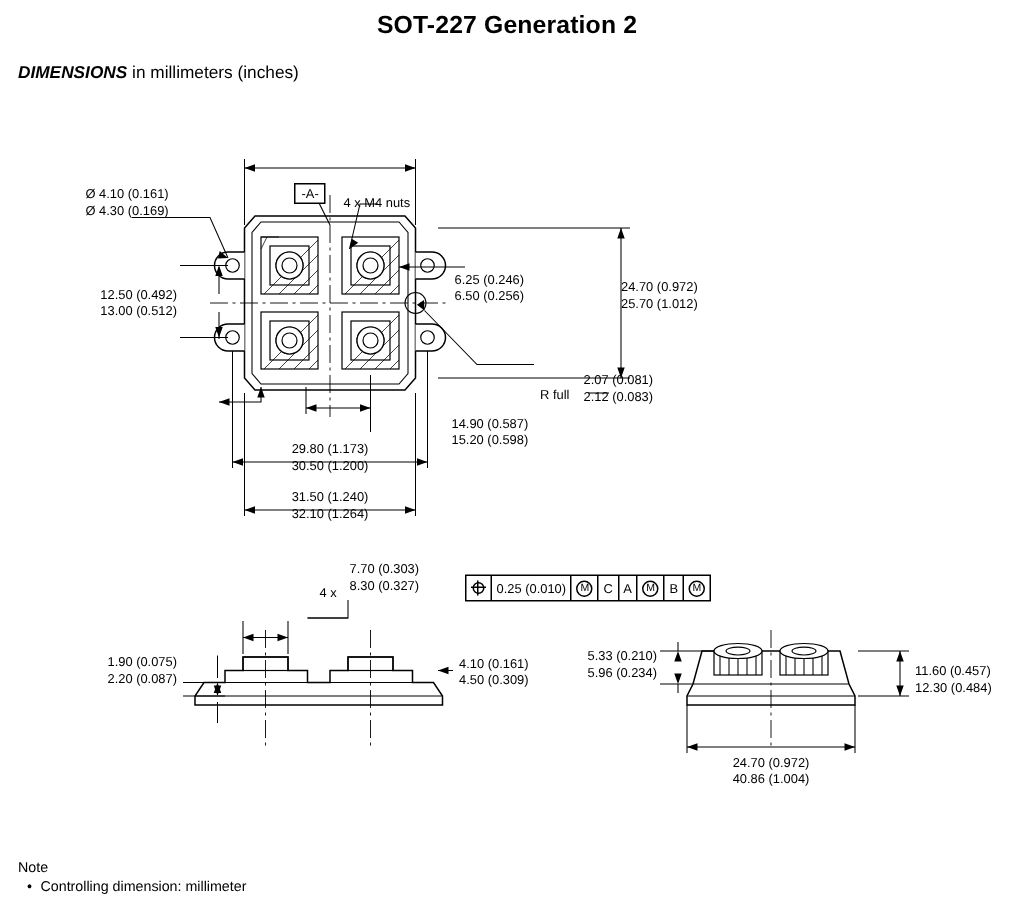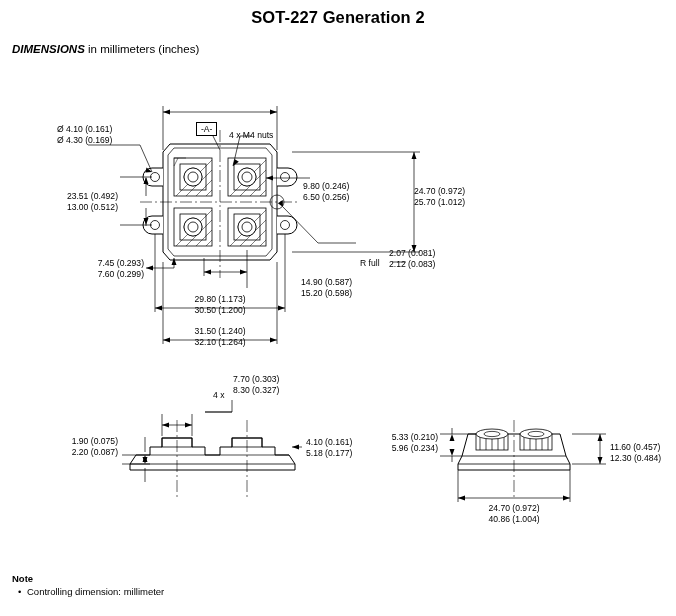--- a/index.html
+++ b/index.html
@@ -39,21 +39,21 @@
   }
   .dim-head b {
     font-weight: bold;
     font-style: italic;
   }
   .note-head {
     position: absolute;
     left: 12px;
     top: 573px;
     font-size: 9.5px;
-    font-weight: bold;
+    font-weight: normal;
   }
   .note-item {
     position: absolute;
     left: 18px;
     top: 586px;
     font-size: 9.5px;
   }
   .note-item .bullet {
     display: inline-block;
     width: 9px;
@@ -378,38 +378,34 @@
   <div class="lbl" style="left:57px; top:124px;">
     <div>Ø 4.10 (0.161)</div>
     <div>Ø 4.30 (0.169)</div>
   </div>
 
   <div class="lbl" style="left:229px; top:130px;">4 x M4 nuts</div>
 
   <div class="datum-a-box">-A-</div>
 
   <div class="lbl right" style="left:42px; top:191px; width:76px;">
-    <div>23.51 (0.492)</div>
+    <div>12.50 (0.492)</div>
     <div>13.00 (0.512)</div>
   </div>
 
   <div class="lbl" style="left:303px; top:181px;">
-    <div>9.80 (0.246)</div>
+    <div>6.25 (0.246)</div>
     <div>6.50 (0.256)</div>
   </div>
 
   <div class="lbl" style="left:414px; top:186px;">
     <div>24.70 (0.972)</div>
     <div>25.70 (1.012)</div>
   </div>
 
-  <div class="lbl right" style="left:58px; top:258px; width:86px;">
-    <div>7.45 (0.293)</div>
-    <div>7.60 (0.299)</div>
-  </div>
 
   <div class="lbl" style="left:360px; top:258px;">R full</div>
 
   <div class="lbl" style="left:389px; top:248px;">
     <div>2.07 (0.081)</div>
     <div>2.12 (0.083)</div>
   </div>
 
   <div class="lbl" style="left:301px; top:277px;">
     <div>14.90 (0.587)</div>
@@ -426,29 +422,49 @@
     <div>32.10 (1.264)</div>
   </div>
 
   <div class="lbl right" style="left:42px; top:436px; width:76px;">
     <div>1.90 (0.075)</div>
     <div>2.20 (0.087)</div>
   </div>
 
   <div class="lbl" style="left:306px; top:437px;">
     <div>4.10 (0.161)</div>
-    <div>5.18 (0.177)</div>
+    <div>4.50 (0.309)</div>
   </div>
 
   <div class="lbl" style="left:213px; top:390px;">4 x</div>
   <div class="lbl" style="left:233px; top:374px;">
     <div>7.70 (0.303)</div>
     <div>8.30 (0.327)</div>
   </div>
 
+  <div class="gdt-box">
+    <div class="gdt-cell">
+      <span class="pos-sym">
+          <span class="pos-ring"></span>
+        </span>
+    </div>
+    <div class="gdt-cell">0.25 (0.010)</div>
+    <div class="gdt-cell">
+      <span class="gdt-circ">M</span>
+    </div>
+    <div class="gdt-cell">C</div>
+    <div class="gdt-cell">A</div>
+    <div class="gdt-cell">
+      <span class="gdt-circ">M</span>
+    </div>
+    <div class="gdt-cell">B</div>
+    <div class="gdt-cell">
+      <span class="gdt-circ">M</span>
+    </div>
+  </div>
 
   <div class="lbl right" style="left:362px; top:432px; width:76px;">
     <div>5.33 (0.210)</div>
     <div>5.96 (0.234)</div>
   </div>
 
   <div class="lbl" style="left:610px; top:442px;">
     <div>11.60 (0.457)</div>
     <div>12.30 (0.484)</div>
   </div>

